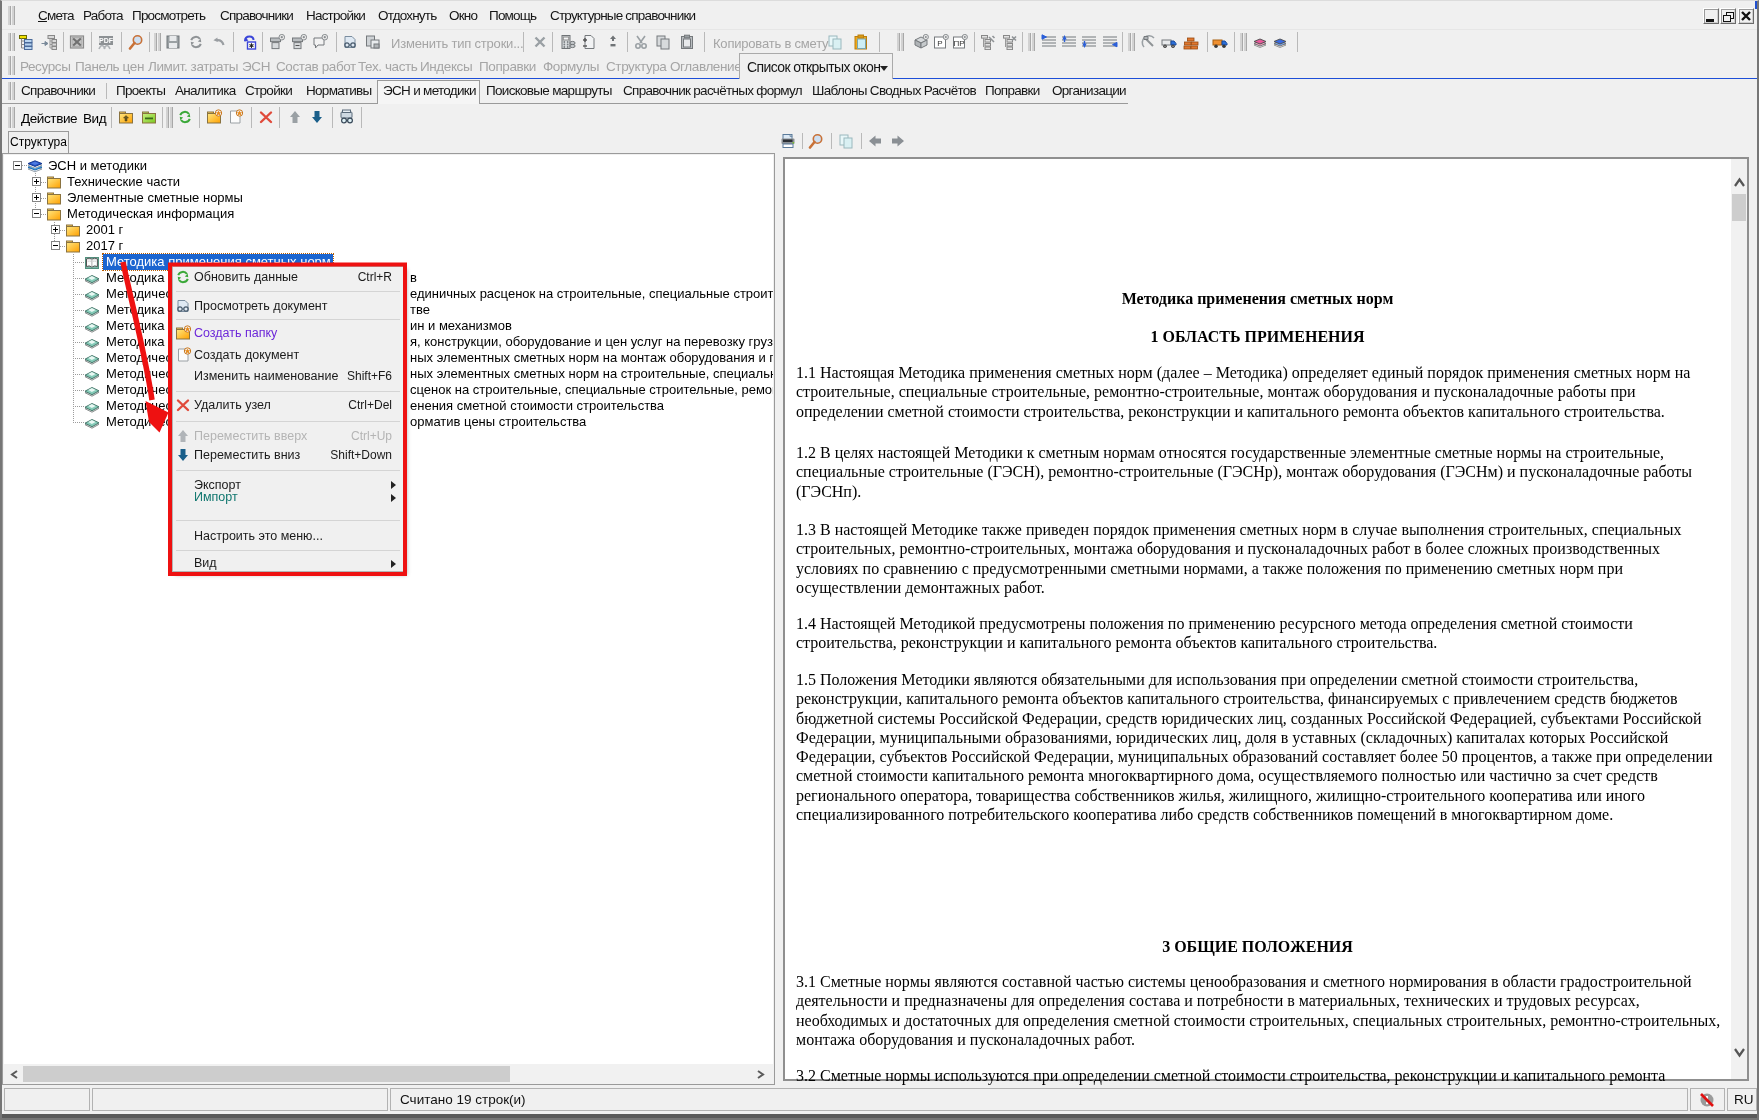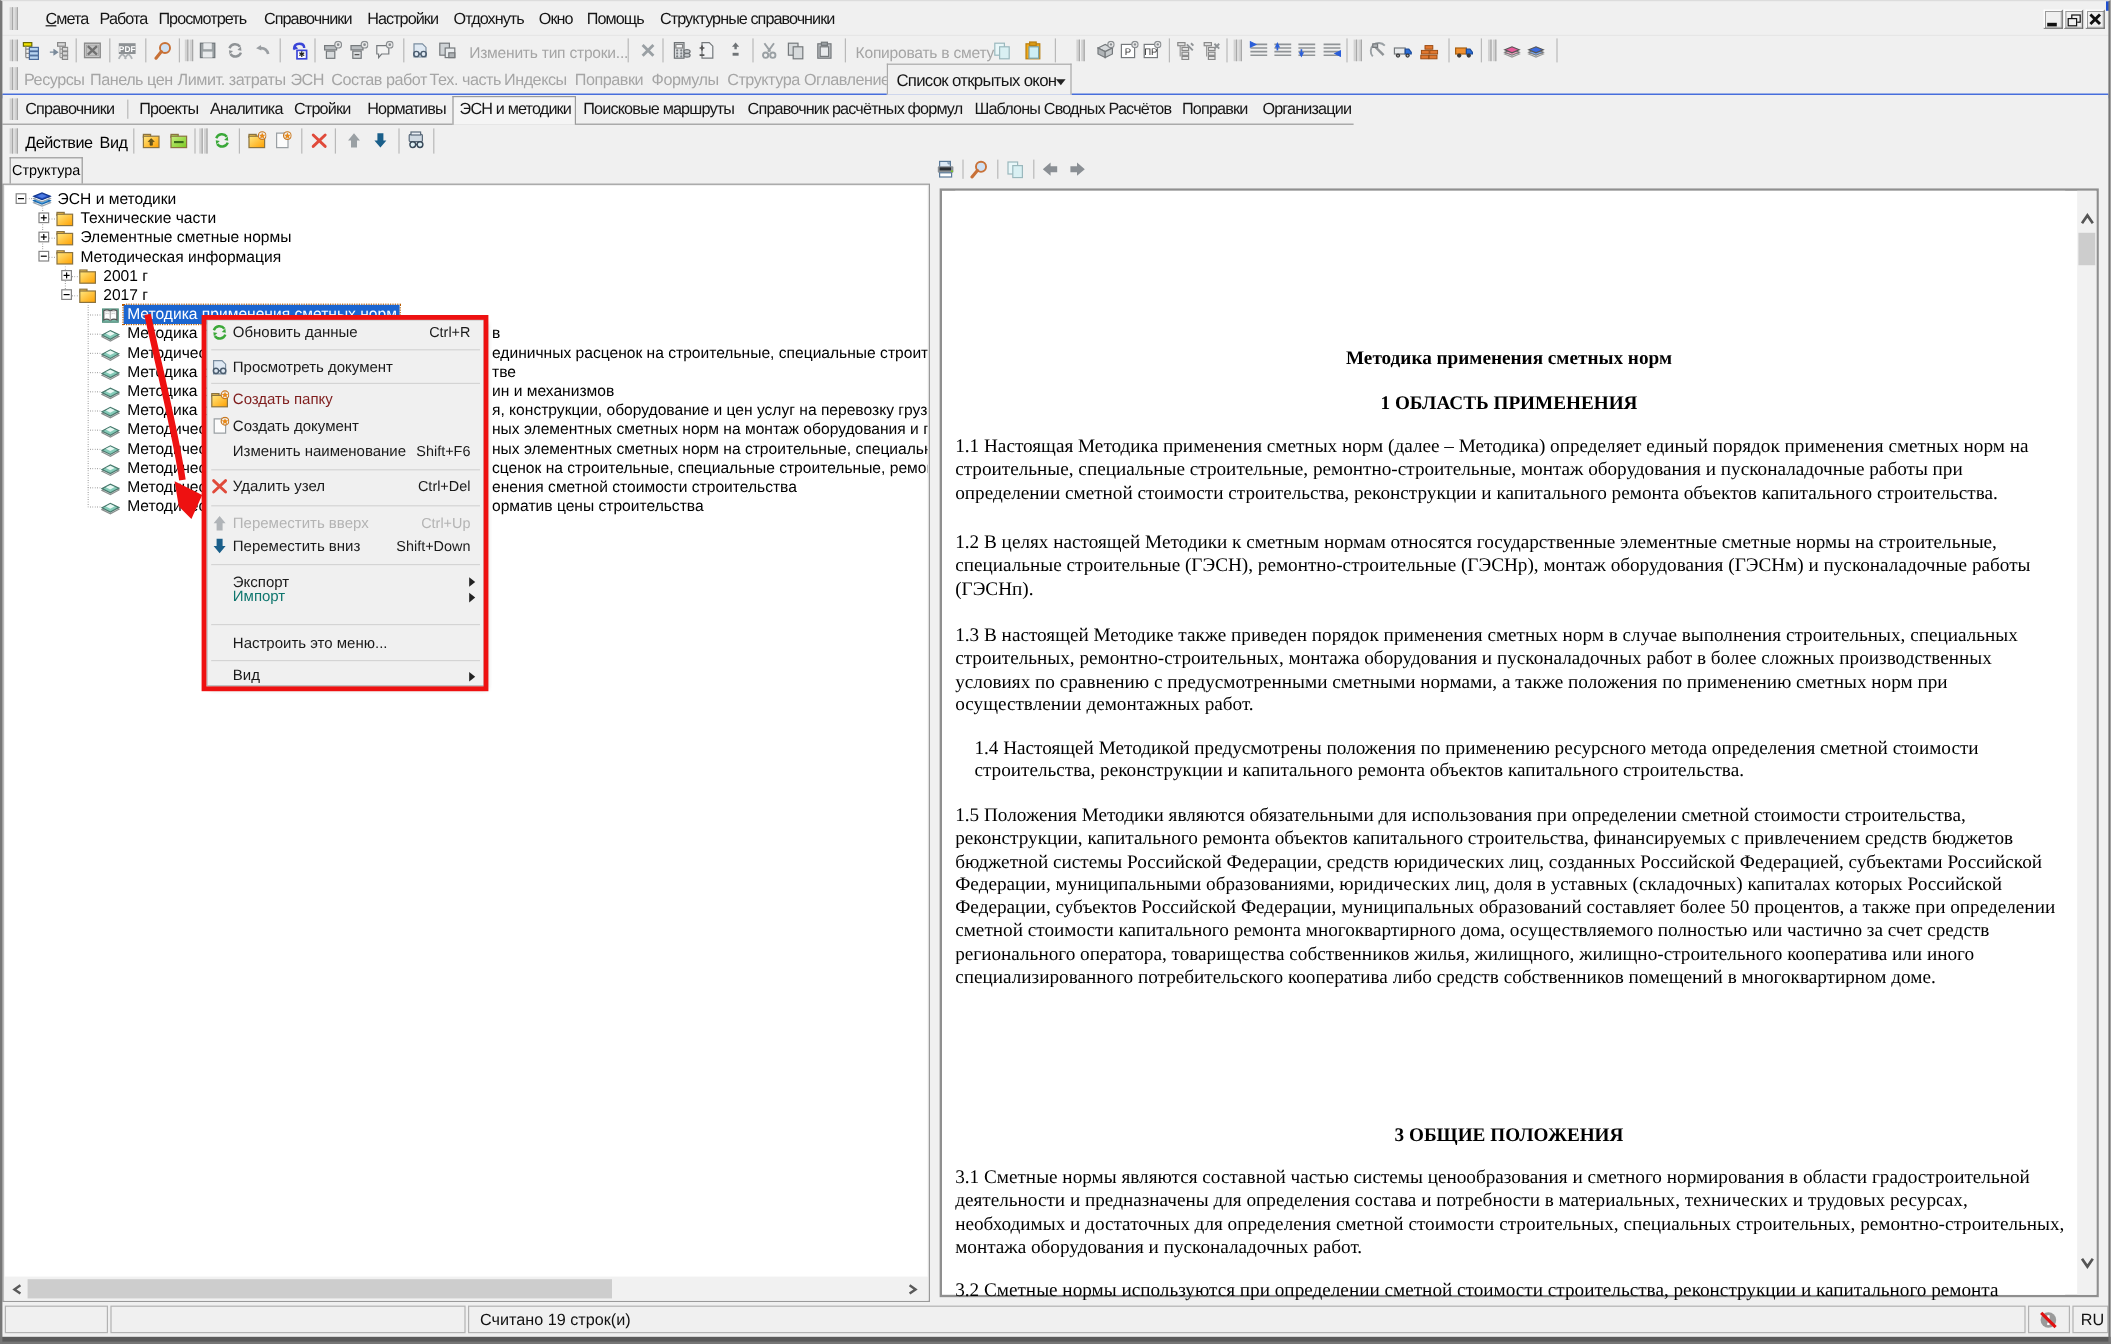--- a/index.html
+++ b/index.html
@@ -316,21 +316,21 @@
       <path d="M2 9.5 l6 -2.5 6 2.5 -6 2.5 z" fill="#f0a0c0" stroke="#777"></path>
       <path d="M2 7.5 l6 -2.5 6 2.5 -6 2.5 z" fill="#e85a9a" stroke="#555"></path>
     </svg>
 <svg class="abs" style="left:1270px;top:4px" width="16" height="16" viewBox="0 0 16 16">
       <path d="M2 11 l6 -2.5 6 2.5 -6 2.5 z" fill="#e8e8e8" stroke="#999"></path>
       <path d="M2 9.5 l6 -2.5 6 2.5 -6 2.5 z" fill="#7aa8f0" stroke="#777"></path>
       <path d="M2 7.5 l6 -2.5 6 2.5 -6 2.5 z" fill="#3a6ae0" stroke="#555"></path>
     </svg>
 <div class="vsep" style="left:1295px;top:2px;height:20px"></div>
 </div>
-<div class="abs" style="left:2px;top:53px;width:1755px;height:25px;background:#f0f0f0;border-bottom:4px solid #1d4ed8;box-sizing:content-box">
+<div class="abs" style="left:2px;top:53px;width:1755px;height:25px;background:#f0f0f0;border-bottom:1px solid #1d4ed8;box-sizing:content-box">
 <div class="grip" style="left:6px;top:3px;height:19px"></div>
     <div class="grip" style="left:10px;top:3px;height:19px"></div>
 <span class="menu-it gray-txt r3" style="left:18px;top:6px">Ресурсы</span>
 <span class="menu-it gray-txt r3" style="left:73px;top:6px">Панель цен</span>
 <span class="menu-it gray-txt r3" style="left:146px;top:6px">Лимит. затраты</span>
 <span class="menu-it gray-txt r3" style="left:240px;top:6px">ЭСН</span>
 <span class="menu-it gray-txt r3" style="left:274px;top:6px">Состав работ</span>
 <span class="menu-it gray-txt r3" style="left:356px;top:6px">Тех. часть</span>
 <span class="menu-it gray-txt r3" style="left:418px;top:6px">Индексы</span>
 <span class="menu-it gray-txt r3" style="left:477px;top:6px">Поправки</span>
@@ -609,21 +609,21 @@
 <div class="abs" style="left:19px;top:2px;width:487px;height:16px;background:#cdcdcd"></div>
 </div>
 </div>
 <div class="abs" style="left:783px;top:157px;width:966px;height:924px;background:#fff;border:2px solid #8f8f8f;box-sizing:border-box">
 <div class="abs" id="doc" style="left:11px;top:0;width:925px;height:920px;background:#fff;font-family:'Liberation Serif',serif;font-size:16px;color:#000">
 <div style="position:absolute;left:0;top:130px;width:923px;line-height:19.3px;white-space:nowrap;text-align:center;font-weight:bold;">Методика применения сметных норм</div>
 <div style="position:absolute;left:0;top:168px;width:923px;line-height:19.3px;white-space:nowrap;text-align:center;font-weight:bold;">1 ОБЛАСТЬ ПРИМЕНЕНИЯ</div>
 <div style="position:absolute;left:0;top:204px;width:923px;line-height:19.3px;white-space:nowrap;">1.1 Настоящая Методика применения сметных норм (далее – Методика) определяет единый порядок применения сметных норм на<br>строительные, специальные строительные, ремонтно-строительные, монтаж оборудования и пусконаладочные работы при<br>определении сметной стоимости строительства, реконструкции и капитального ремонта объектов капитального строительства.</div>
 <div style="position:absolute;left:0;top:284px;width:923px;line-height:19.3px;white-space:nowrap;">1.2 В целях настоящей Методики к сметным нормам относятся государственные элементные сметные нормы на строительные,<br>специальные строительные (ГЭСН), ремонтно-строительные (ГЭСНр), монтаж оборудования (ГЭСНм) и пусконаладочные работы<br>(ГЭСНп).</div>
 <div style="position:absolute;left:0;top:361px;width:923px;line-height:19.3px;white-space:nowrap;">1.3 В настоящей Методике также приведен порядок применения сметных норм в случае выполнения строительных, специальных<br>строительных, ремонтно-строительных, монтажа оборудования и пусконаладочных работ в более сложных производственных<br>условиях по сравнению с предусмотренными сметными нормами, а также положения по применению сметных норм при<br>осуществлении демонтажных работ.</div>
-<div style="position:absolute;left:16px;top:455px;width:923px;line-height:19.3px;white-space:nowrap;">1.4 Настоящей Методикой предусмотрены положения по применению ресурсного метода определения сметной стоимости<br>строительства, реконструкции и капитального ремонта объектов капитального строительства.</div>
+<div style="position:absolute;left:0;top:455px;width:923px;line-height:19.3px;white-space:nowrap;">1.4 Настоящей Методикой предусмотрены положения по применению ресурсного метода определения сметной стоимости<br>строительства, реконструкции и капитального ремонта объектов капитального строительства.</div>
 <div style="position:absolute;left:0;top:511px;width:923px;line-height:19.3px;white-space:nowrap;">1.5 Положения Методики являются обязательными для использования при определении сметной стоимости строительства,<br>реконструкции, капитального ремонта объектов капитального строительства, финансируемых с привлечением средств бюджетов<br>бюджетной системы Российской Федерации, средств юридических лиц, созданных Российской Федерацией, субъектами Российской<br>Федерации, муниципальными образованиями, юридических лиц, доля в уставных (складочных) капиталах которых Российской<br>Федерации, субъектов Российской Федерации, муниципальных образований составляет более 50 процентов, а также при определении<br>сметной стоимости капитального ремонта многоквартирного дома, осуществляемого полностью или частично за счет средств<br>регионального оператора, товарищества собственников жилья, жилищного, жилищно-строительного кооператива или иного<br>специализированного потребительского кооператива либо средств собственников помещений в многоквартирном доме.</div>
 <div style="position:absolute;left:0;top:778px;width:923px;line-height:19.3px;white-space:nowrap;text-align:center;font-weight:bold;">3 ОБЩИЕ ПОЛОЖЕНИЯ</div>
 <div style="position:absolute;left:0;top:813px;width:923px;line-height:19.3px;white-space:nowrap;">3.1 Сметные нормы являются составной частью системы ценообразования и сметного нормирования в области градостроительной<br>деятельности и предназначены для определения состава и потребности в материальных, технических и трудовых ресурсах,<br>необходимых и достаточных для определения сметной стоимости строительных, специальных строительных, ремонтно-строительных,<br>монтажа оборудования и пусконаладочных работ.</div>
 <div style="position:absolute;left:0;top:907px;width:923px;line-height:19.3px;white-space:nowrap;">3.2 Сметные нормы используются при определении сметной стоимости строительства, реконструкции и капитального ремонта</div>
 </div>
 <div class="abs" style="left:946px;top:0;width:16px;height:920px;background:#f1f1f1">
 <svg class="abs" style="left:2px;top:18px" width="13" height="11">
         <path d="M2 9 L6.5 2.5 L11 9" fill="none" stroke="#555" stroke-width="2.2"></path>
       </svg>
 <div class="abs" style="left:1px;top:35px;width:14px;height:27px;background:#cdcdcd"></div>
@@ -661,21 +661,21 @@
 </div>
 <div class="mi" style="top:28.5px;color:#1a1a1a">
 <svg class="abs" style="left:1.5px;top:2px" width="16" height="16" viewBox="0 0 16 16">
         <path d="M3 2.5 h7 l3 3 v8 h-10 z" fill="#dfe9f3" stroke="#7a8d9f"></path>
         <circle cx="5" cy="11" r="2.2" fill="none" stroke="#4a5c6e" stroke-width="1.2"></circle>
         <circle cx="11" cy="11" r="2.2" fill="none" stroke="#4a5c6e" stroke-width="1.2"></circle>
         <path d="M7.2 11 h1.6" stroke="#4a5c6e" stroke-width="1.2"></path>
       </svg>
 <span class="lab">Просмотреть документ</span>
 </div>
-<div class="mi" style="top:56px;color:#7f1d1d">
+<div class="mi" style="top:56px;color:#6d28d9">
 <svg class="abs" style="left:1.5px;top:2px" width="16" height="16" viewBox="0 0 16 16">
         <rect x="1.5" y="3" width="6" height="2.5" fill="url(#gfold)" stroke="#8a7340"></rect>
         <rect x="1.5" y="4.5" width="13" height="9.5" fill="url(#gfold)" stroke="#8a7340"></rect>
         <circle cx="12.5" cy="4" r="3.2" fill="#f0f0f0" stroke="#c87820"></circle>
         <path d="M12.5 1.5 l0.8 1.7 1.9 0.1 -1.4 1.3 0.5 1.9 -1.8 -1 -1.8 1 0.5 -1.9 -1.4 -1.3 1.9 -0.1 z" fill="#e88a1a"></path>
       </svg>
 <span class="lab">Создать папку</span>
 </div>
 <div class="mi" style="top:77.5px;color:#1a1a1a">
 <svg class="abs" style="left:1.5px;top:2px" width="16" height="16" viewBox="0 0 16 16">

